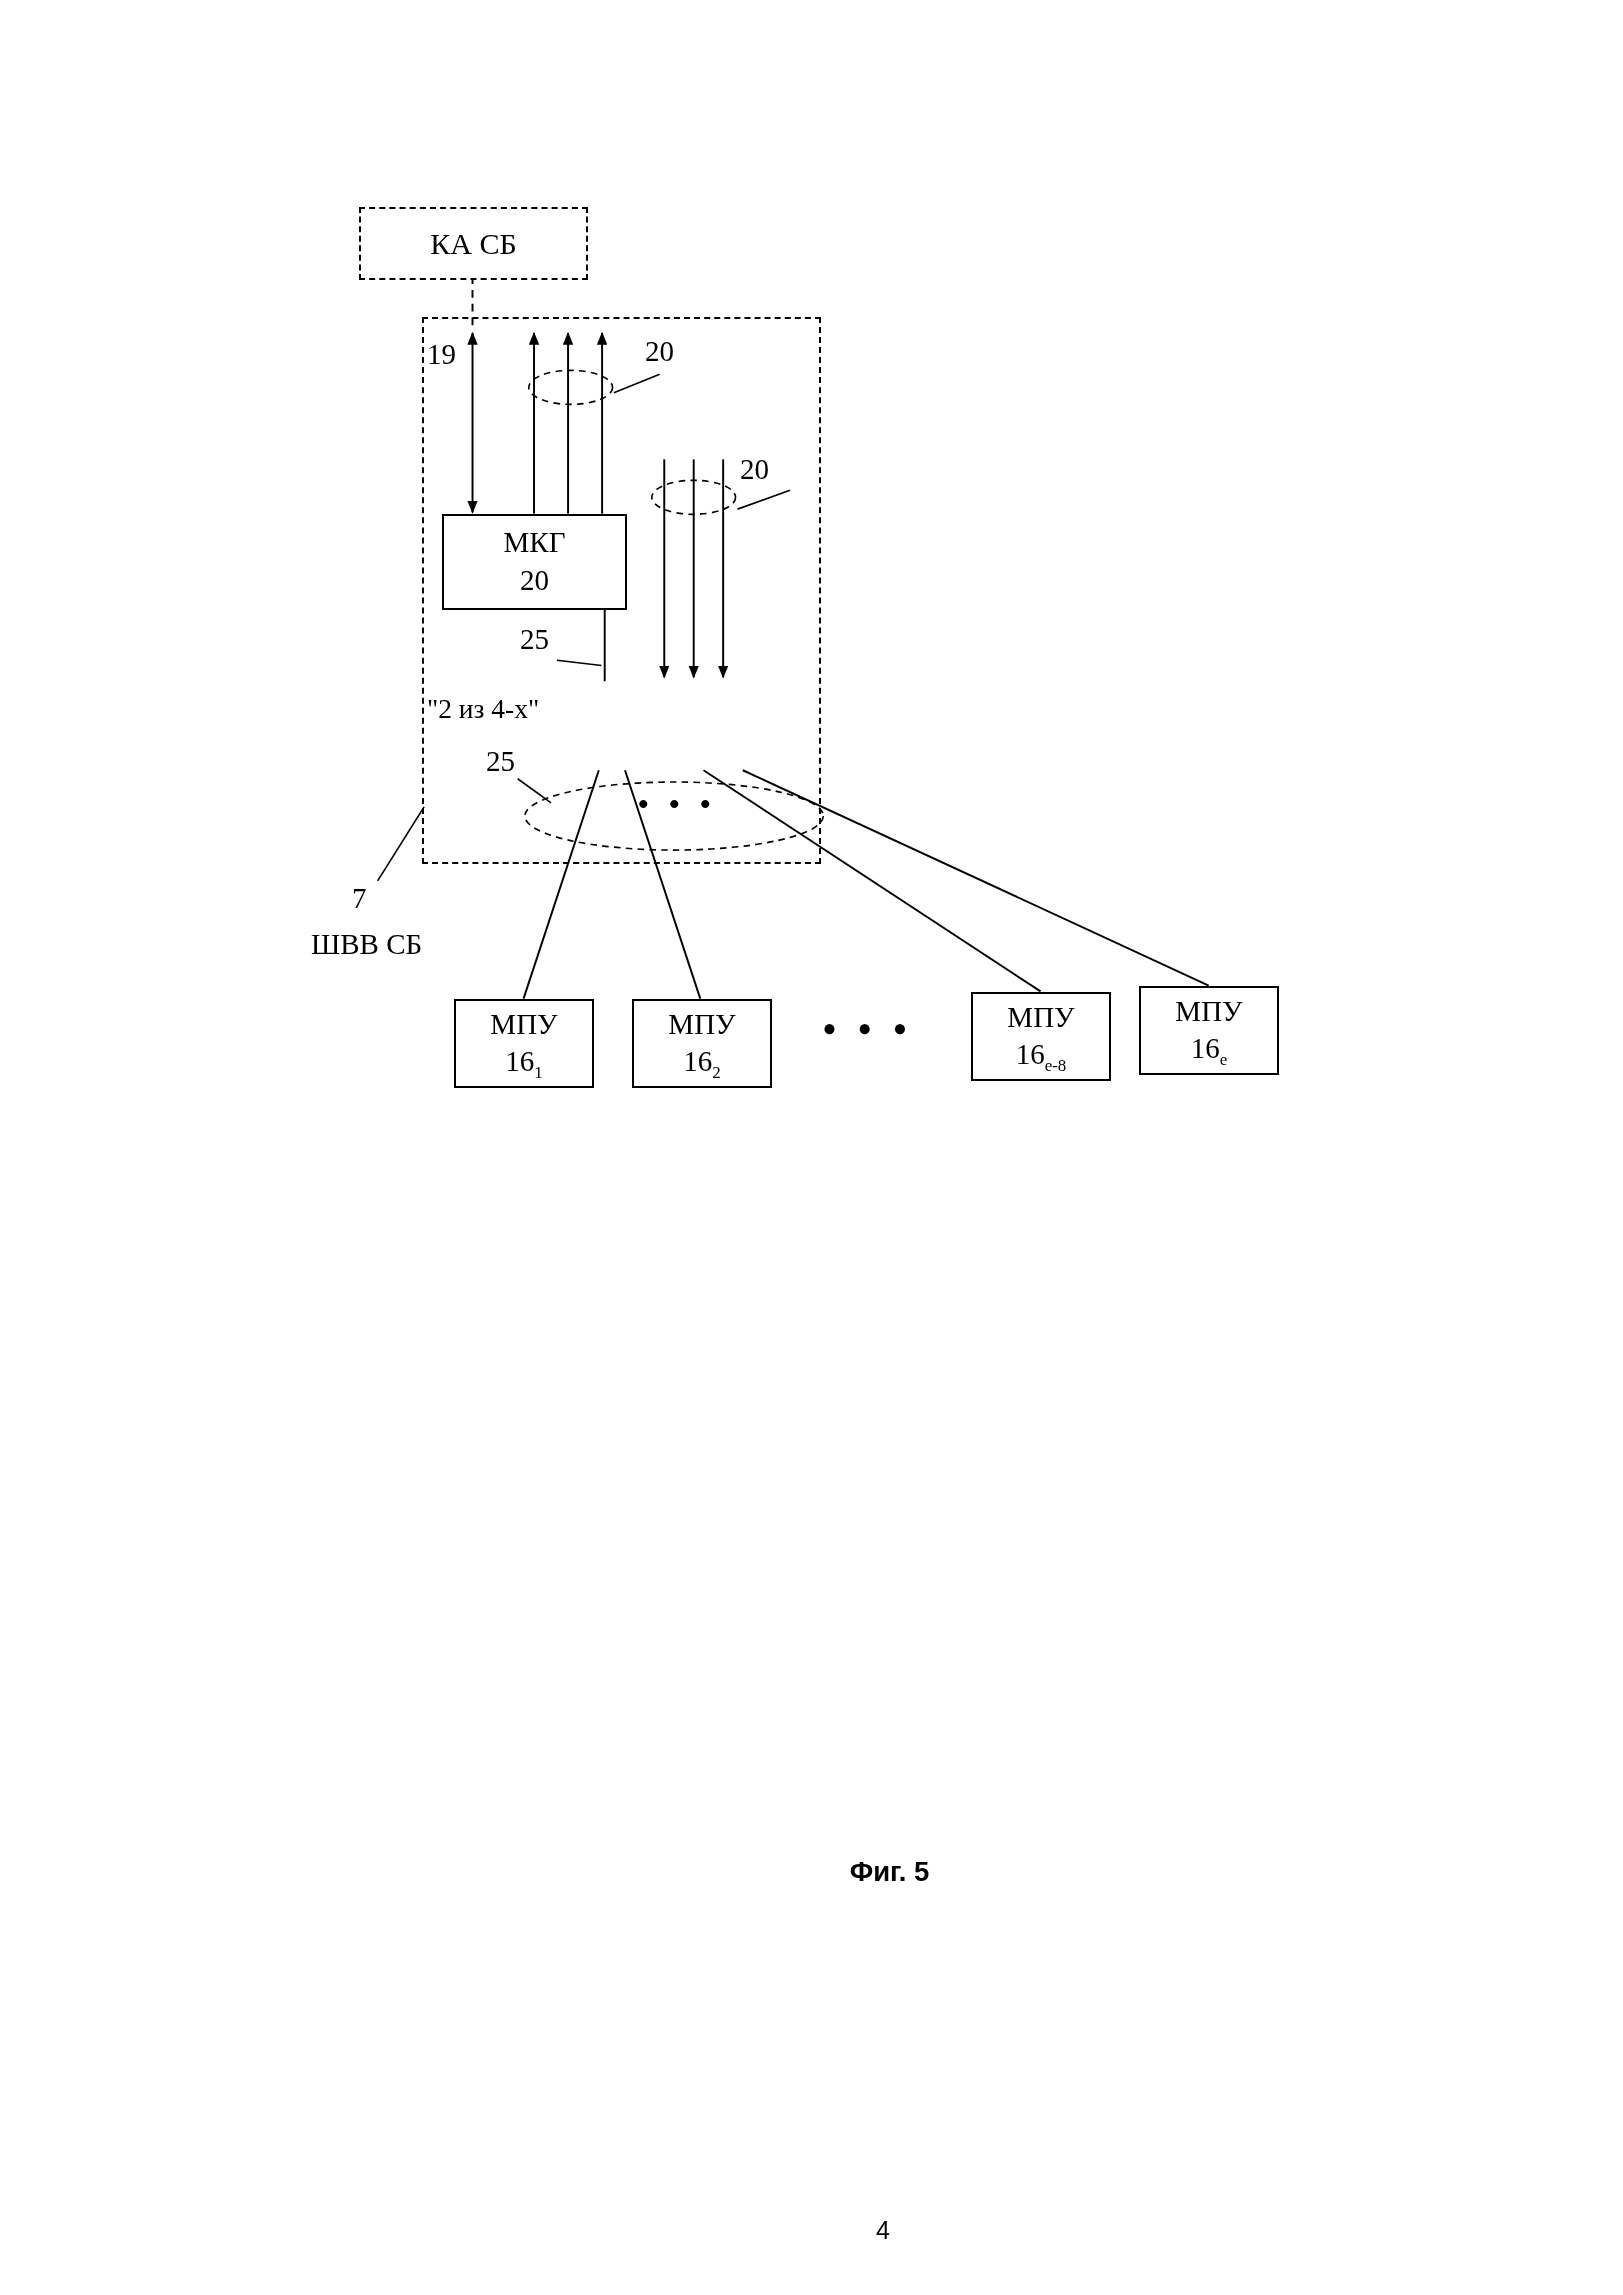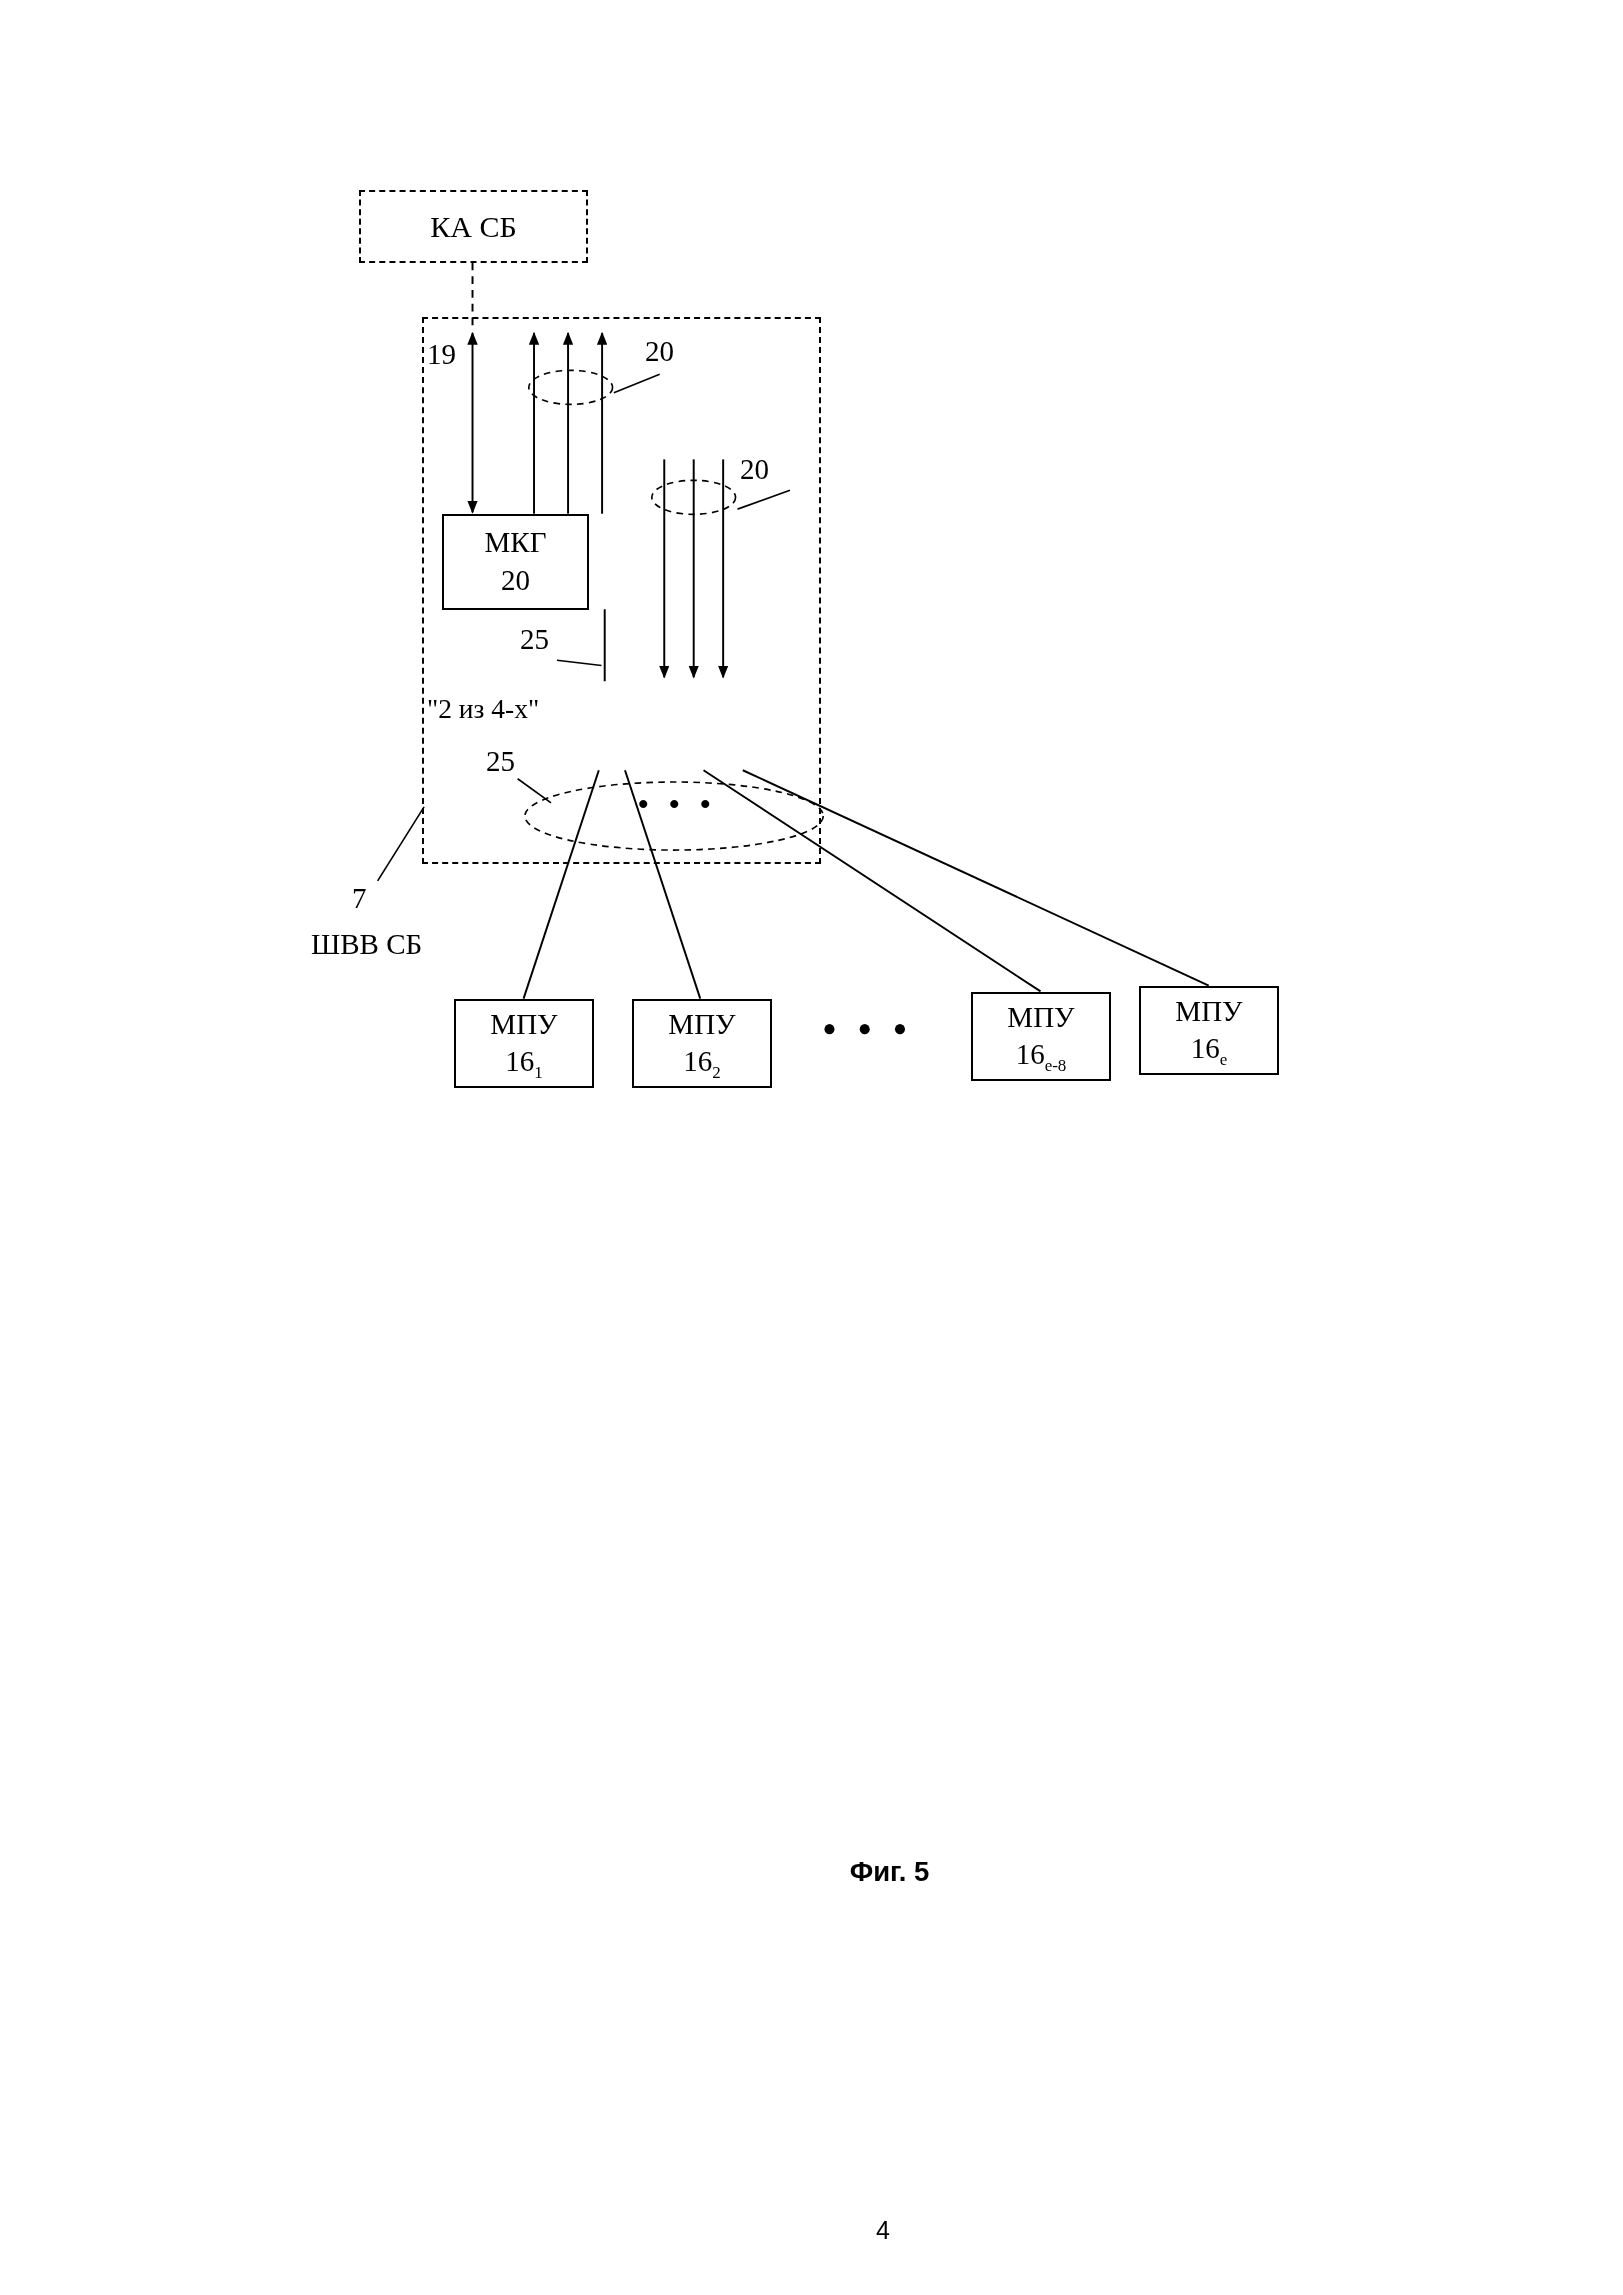--- a/index.html
+++ b/index.html
@@ -96,25 +96,25 @@
     <ellipse cx="1060" cy="760" rx="64" ry="26" fill="none" stroke="#000" stroke-width="2.5" stroke-dasharray="10 8"></ellipse>
     <ellipse cx="1030" cy="1247" rx="228" ry="52" fill="none" stroke="#000" stroke-width="2.5" stroke-dasharray="10 8"></ellipse>
 
     <line x1="938" y1="600" x2="1008" y2="572" stroke="#000" stroke-width="2.5"></line>
     <line x1="1127" y1="778" x2="1207" y2="749" stroke="#000" stroke-width="2.5"></line>
     <line x1="791" y1="1190" x2="842" y2="1227" stroke="#000" stroke-width="2.5"></line>
     <line x1="851" y1="1009" x2="919" y2="1017" stroke="#000" stroke-width="2.5"></line>
     <line x1="577" y1="1346" x2="648" y2="1233" stroke="#000" stroke-width="2.5"></line>
   </svg>
 
-  <div class="box dashed" style="left:359px; top:190px; width:229px; height:73px;">
+  <div class="box dashed" style="left:359px; top:207px; width:229px; height:73px;">
     <span>КА СБ</span>
   </div>
 
-  <div class="box" style="left:442px; top:514px; width:147px; height:96px;">
+  <div class="box" style="left:442px; top:514px; width:185px; height:96px;">
     <span>МКГ</span>
     <span>20</span>
   </div>
 
 
   <div class="box" style="left:454px; top:999px; width:140px; height:89px;">
     <span>МПУ</span>
     <span><span>16</span><sub>1</sub></span>
   </div>
 

